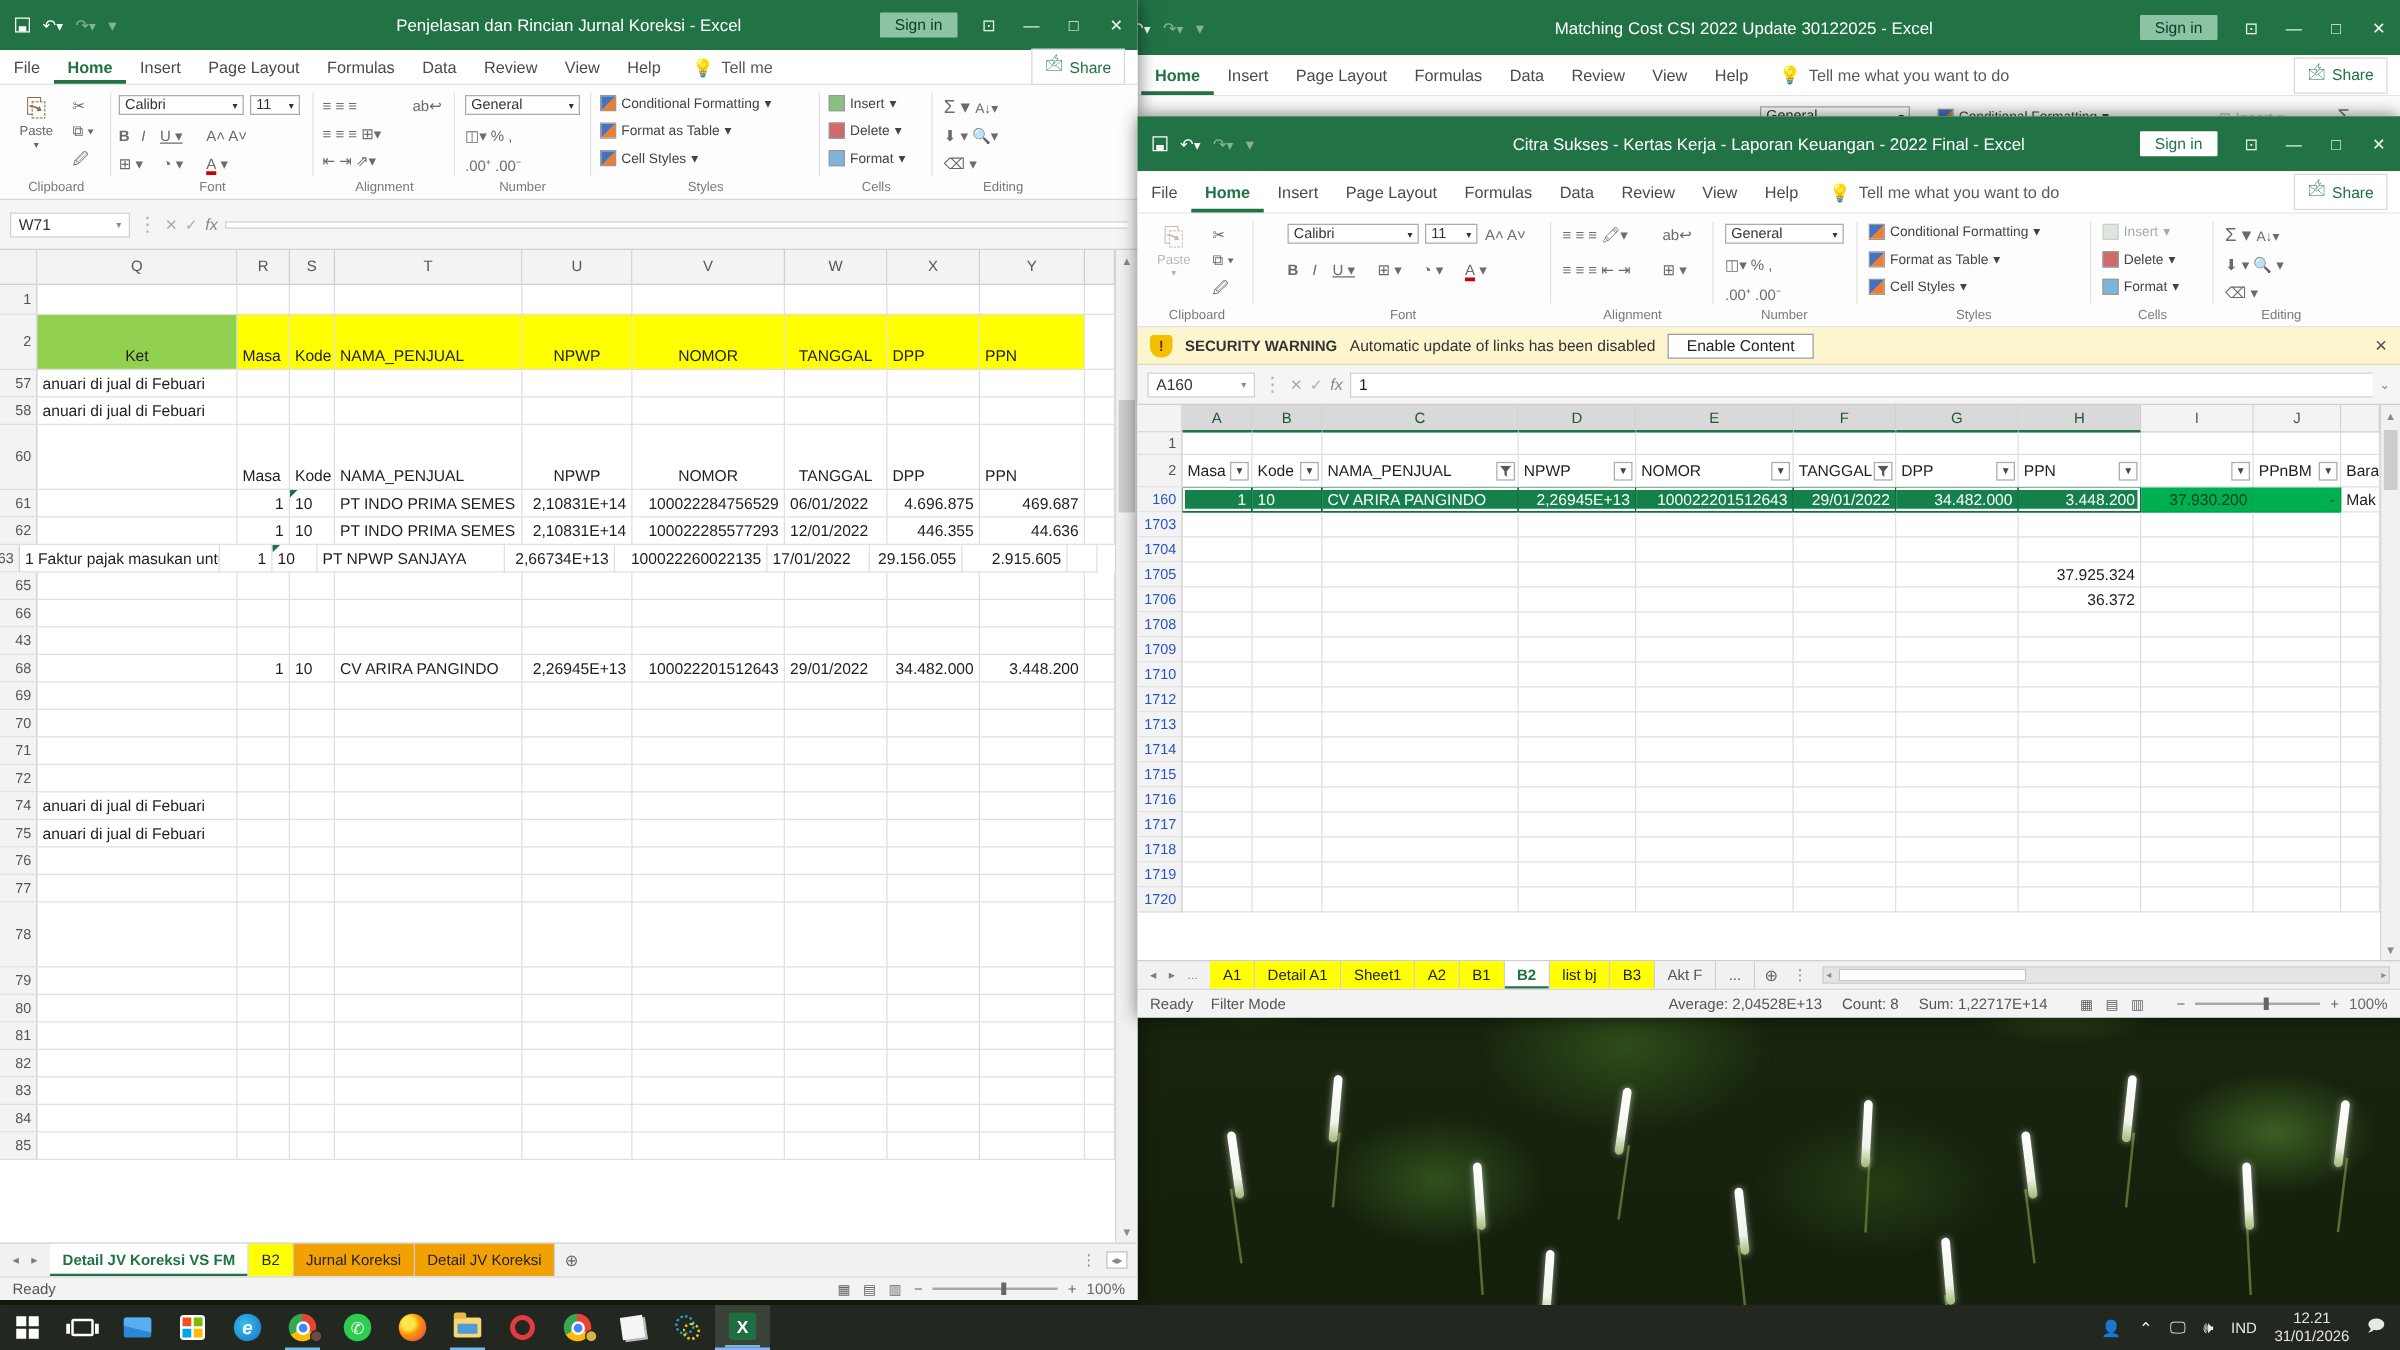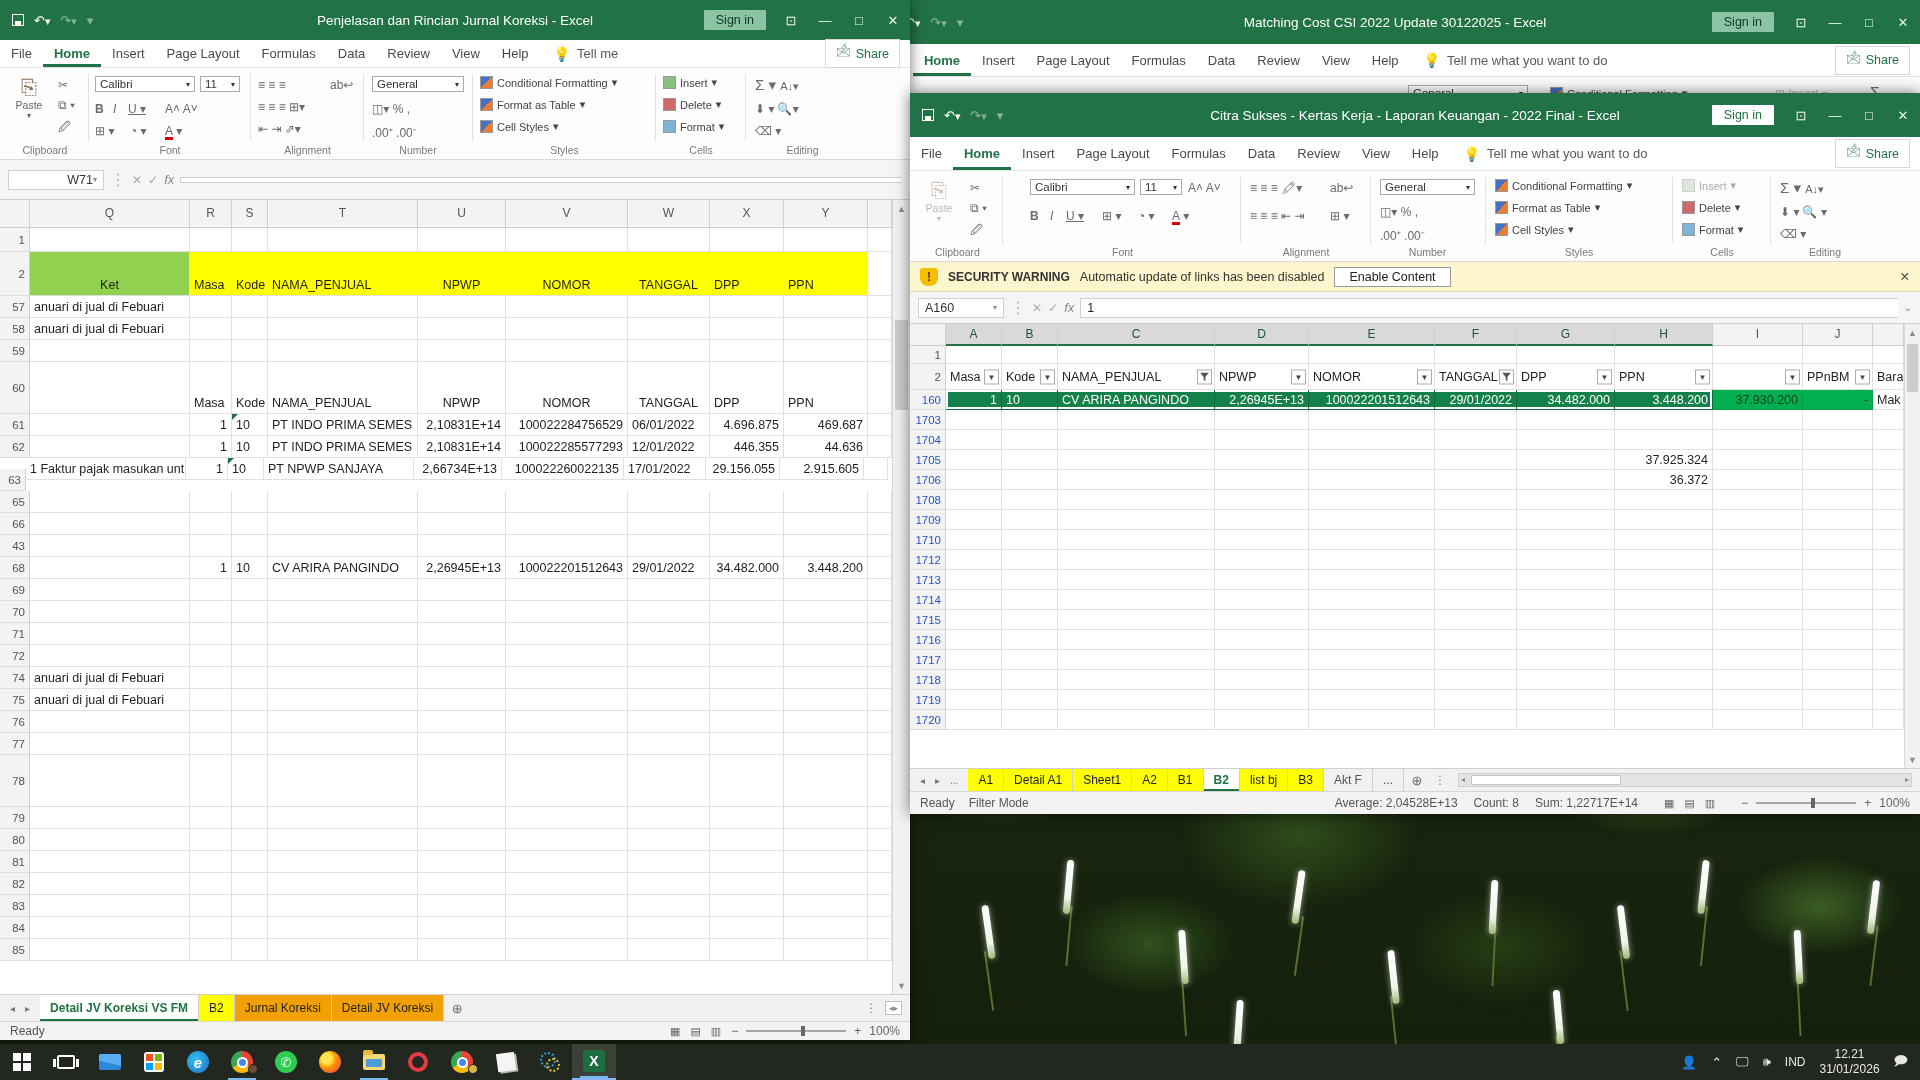--- a/index.html
+++ b/index.html
@@ -296,21 +296,21 @@
         <span class="rgroup-label" style="left: 90px; width: 160px;">Font</span>
         <span class="rgroup-label" style="left: 250px; width: 115px;">Alignment</span>
         <span class="rgroup-label" style="left: 363px; width: 110px;">Number</span>
         <span class="rgroup-label" style="left: 472px; width: 185px;">Styles</span>
         <span class="rgroup-label" style="left: 655px; width: 92px;">Cells</span>
         <span class="rgroup-label" style="left: 745px; width: 115px;">Editing</span>
       </div>
   </div>
 
   <div class="fbar" style="top:160px; height:40px; padding:6px 8px; gap:6px;">
-    <div class="namebox" style="width:96px;justify-content:flex-end;">
+    <div class="namebox" style="width:96px;">
         <span>W71</span>
         <span style="font-size:8px; color:#888;">▾</span>
       </div>
     <span style="color:#b0b0b0;">⋮</span>
     <span style="color:#aaa; font-size:12px;">✕</span>
     <span style="color:#aaa; font-size:12px;">✓</span>
     <span class="fx">fx</span>
     <div class="fbar-input"></div>
   </div>
 
@@ -374,33 +374,20 @@
         <div class="cell" style="width: 36px; height: 22px; justify-content: flex-start;"></div>
         <div class="cell" style="width: 150px; height: 22px; justify-content: flex-start;"></div>
         <div class="cell" style="width: 88px; height: 22px; justify-content: flex-end;"></div>
         <div class="cell" style="width: 122px; height: 22px; justify-content: flex-end;"></div>
         <div class="cell" style="width: 82px; height: 22px; justify-content: flex-start;"></div>
         <div class="cell" style="width: 74px; height: 22px; justify-content: flex-end;"></div>
         <div class="cell" style="width: 84px; height: 22px; justify-content: flex-end;"></div>
         <div class="cell" style="width: 24px; height: 22px;"></div>
       </div>
       <div class="g-row">
-        <div class="rowhdr" style="width: 30px; height: 22px;">59</div>
-        <div class="cell" style="width: 160px; height: 22px; justify-content: flex-start;"></div>
-        <div class="cell" style="width: 42px; height: 22px; justify-content: flex-end;"></div>
-        <div class="cell" style="width: 36px; height: 22px; justify-content: flex-start;"></div>
-        <div class="cell" style="width: 150px; height: 22px; justify-content: flex-start;"></div>
-        <div class="cell" style="width: 88px; height: 22px; justify-content: flex-end;"></div>
-        <div class="cell" style="width: 122px; height: 22px; justify-content: flex-end;"></div>
-        <div class="cell" style="width: 82px; height: 22px; justify-content: flex-start;"></div>
-        <div class="cell" style="width: 74px; height: 22px; justify-content: flex-end;"></div>
-        <div class="cell" style="width: 84px; height: 22px; justify-content: flex-end;"></div>
-        <div class="cell" style="width: 24px; height: 22px;"></div>
-      </div>
-      <div class="g-row">
         <div class="rowhdr" style="width: 30px; height: 52px;">60</div>
         <div class="cell" style="width: 160px; height: 52px; align-items: flex-end; padding-bottom: 3px; justify-content: flex-start;"></div>
         <div class="cell" style="width: 42px; height: 52px; align-items: flex-end; padding-bottom: 3px; justify-content: flex-start;">Masa</div>
         <div class="cell" style="width: 36px; height: 52px; align-items: flex-end; padding-bottom: 3px; justify-content: flex-start;">Kode</div>
         <div class="cell" style="width: 150px; height: 52px; align-items: flex-end; padding-bottom: 3px; justify-content: flex-start; white-space: nowrap;">NAMA_PENJUAL</div>
         <div class="cell" style="width: 88px; height: 52px; align-items: flex-end; padding-bottom: 3px; justify-content: center;">NPWP</div>
         <div class="cell" style="width: 122px; height: 52px; align-items: flex-end; padding-bottom: 3px; justify-content: center;">NOMOR</div>
         <div class="cell" style="width: 82px; height: 52px; align-items: flex-end; padding-bottom: 3px; justify-content: center;">TANGGAL</div>
         <div class="cell" style="width: 74px; height: 52px; align-items: flex-end; padding-bottom: 3px; justify-content: flex-start;">DPP</div>
         <div class="cell" style="width: 84px; height: 52px; align-items: flex-end; padding-bottom: 3px; justify-content: flex-start;">PPN</div>
@@ -426,21 +413,21 @@
         <div class="cell" style="width: 36px; height: 22px; justify-content: flex-start;">10</div>
         <div class="cell" style="width: 150px; height: 22px; justify-content: flex-start; white-space: nowrap;">PT INDO PRIMA SEMES</div>
         <div class="cell" style="width: 88px; height: 22px; justify-content: flex-end;">2,10831E+14</div>
         <div class="cell" style="width: 122px; height: 22px; justify-content: flex-end;">100022285577293</div>
         <div class="cell" style="width: 82px; height: 22px; justify-content: flex-start;">12/01/2022</div>
         <div class="cell" style="width: 74px; height: 22px; justify-content: flex-end;">446.355</div>
         <div class="cell" style="width: 84px; height: 22px; justify-content: flex-end;">44.636</div>
         <div class="cell" style="width: 24px; height: 22px;"></div>
       </div>
       <div class="g-row">
-        <div class="rowhdr" style="width: 26px; height: 22px; margin-top: 11px;">63</div>
+        <div class="rowhdr" style="width: 16px; height: 22px;">63</div>
         <div class="cell" style="width: 160px; height: 22px; justify-content: flex-start;">1 Faktur pajak masukan untu 3 IN</div>
         <div class="cell" style="width: 42px; height: 22px; justify-content: flex-end;">1</div>
         <div class="cell mark" style="width: 36px; height: 22px; justify-content: flex-start;">10</div>
         <div class="cell" style="width: 150px; height: 22px; justify-content: flex-start; white-space: nowrap;">PT NPWP SANJAYA</div>
         <div class="cell" style="width: 88px; height: 22px; justify-content: flex-end;">2,66734E+13</div>
         <div class="cell" style="width: 122px; height: 22px; justify-content: flex-end;">100022260022135</div>
         <div class="cell" style="width: 82px; height: 22px; justify-content: flex-start;">17/01/2022</div>
         <div class="cell" style="width: 74px; height: 22px; justify-content: flex-end;">29.156.055</div>
         <div class="cell" style="width: 84px; height: 22px; justify-content: flex-end;">2.915.605</div>
         <div class="cell" style="width: 24px; height: 22px;"></div>

